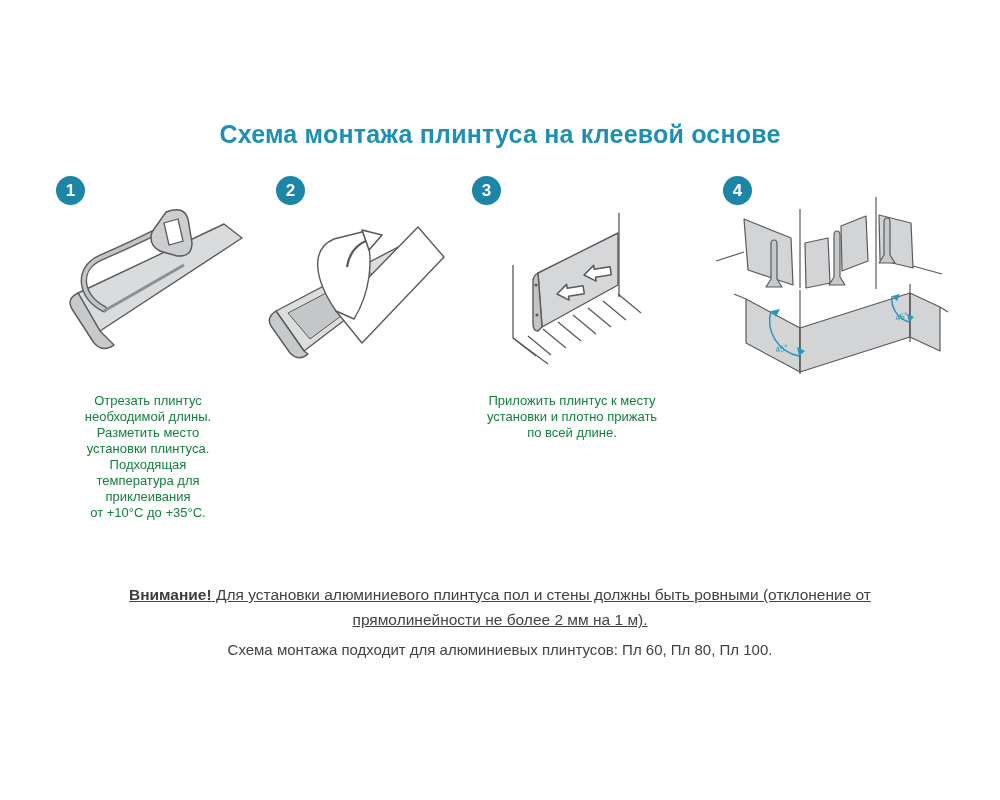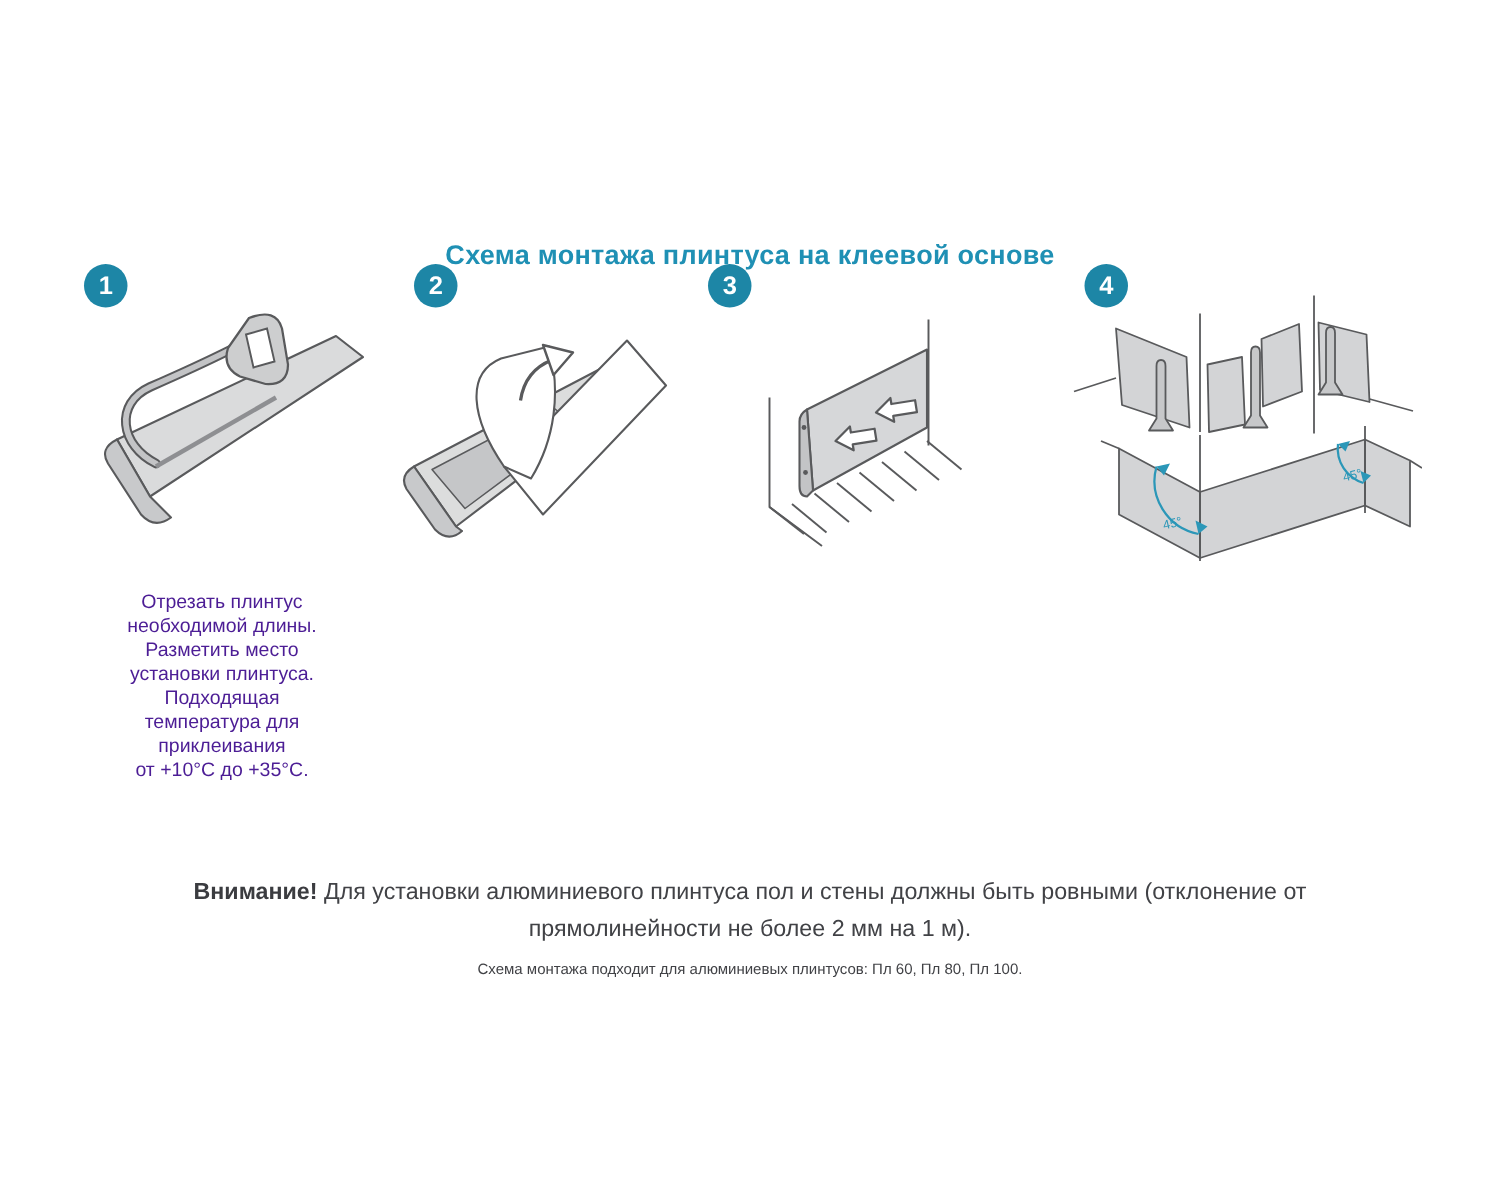--- a/index.html
+++ b/index.html
@@ -3,50 +3,50 @@
 <meta charset="utf-8">
 <style>
   * { margin:0; padding:0; box-sizing:border-box; }
   html,body { background:#ffffff; }
   .page {
     position:relative; width:1000px; height:800px; background:#ffffff;
     font-family:"Liberation Sans","DejaVu Sans",sans-serif; overflow:hidden;
   }
   .title {
     position:absolute; top:120px; left:0; right:0; text-align:center;
-    font-size:18px; font-weight:bold; color:#1f90b4; letter-spacing:0.2px;margin-top:40px;
+    font-size:25px; font-weight:bold; color:#1f90b4; letter-spacing:0.2px;
   }
   .step { position:absolute; top:176px; }
   #step1 { left:50px;  width:196px; }
   #step2 { left:250px; width:200px; }
   #step3 { left:458px; width:228px; }
   #step4 { left:708px; width:240px; }
   .badge {
     width:29px; height:29px; border-radius:50%; background:#1d86a6;
     color:#ffffff; font-size:17px; font-weight:bold;
     display:flex; align-items:center; justify-content:center;
   }
   #step1 .badge { margin-left:6px; }
   #step2 .badge { margin-left:26px; }
   #step3 .badge { margin-left:14px; }
   #step4 .badge { margin-left:15px; }
   .illus { height:182px; display:flex; align-items:flex-start; justify-content:center; }
   #step4 .illus { height:192px; margin-top:-10px; }
   .desc {
-    margin-top:6px; font-size:13px; line-height:16px; color:#4c1d95;
+    margin-top:6px; font-size:13px; line-height:16px; color:#15803d;
     text-align:center; white-space:pre-line;
   }
   .warning {
     position:absolute; top:582px; left:65px; width:870px; text-align:center;
-    font-size:15.5px; line-height:25px; color:#414246;
+    font-size:15.5px; line-height:25px; color:#414246;text-decoration:underline;
   }
   .warning b { font-weight:bold; color:#3b3c40; }
   .footer {
     position:absolute; top:641px; left:0; right:0; text-align:center;
-    font-size:10px; color:#414246;
+    font-size:15px; color:#414246;
   }
 </style>
 </head>
 <body>
 
 <div class="page">
 
   <h1 class="title">Схема монтажа плинтуса на клеевой основе</h1>
 
   <div class="step" id="step1">
@@ -122,20 +122,23 @@
           <path d="M80,68 Q75,71 75,76 L75,119 Q75,126 80,126 L84,122 Z" fill="#c3c4c6"></path>
           <circle cx="78" cy="80" r="1.6" fill="#595a5c" stroke="none"></circle>
           <circle cx="79" cy="110" r="1.6" fill="#595a5c" stroke="none"></circle>
         </g>
         <g fill="#ffffff" stroke="#595a5c" stroke-width="1.5" stroke-linejoin="round">
           <path d="M0,0 L11,-8 L11,-4 L27,-4 L27,4 L11,4 L11,8 Z" transform="translate(126,70) rotate(-9)"></path>
           <path d="M0,0 L11,-8 L11,-4 L27,-4 L27,4 L11,4 L11,8 Z" transform="translate(99,89) rotate(-9)"></path>
         </g>
       </svg>
     </div>
+    <p class="desc">Приложить плинтус к месту
+установки и плотно прижать
+по всей длине.</p>
   </div>
 
   <div class="step" id="step4">
     <div class="badge">
       <span>4</span>
     </div>
     <div class="illus">
       <svg width="240" height="192" viewBox="0 0 240 192">
 
         <g stroke="#595a5c" stroke-width="1.2" stroke-linejoin="round">

